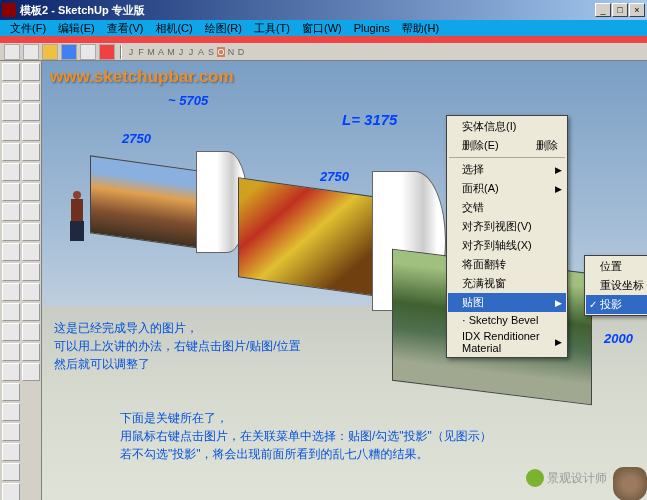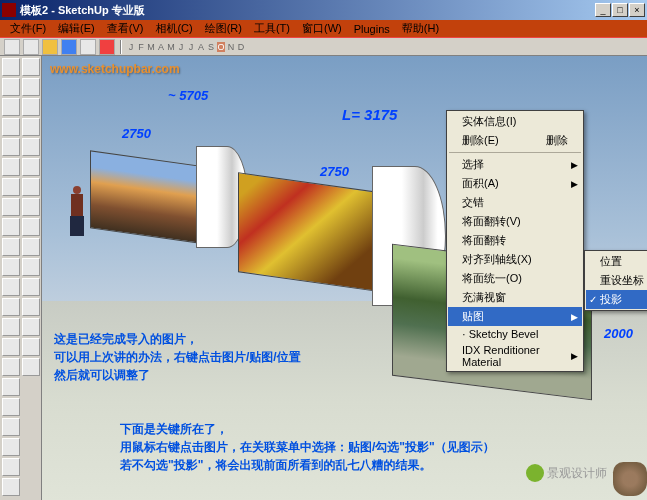--- a/index.html
+++ b/index.html
@@ -4,40 +4,40 @@
 <style>
 * { margin: 0; padding: 0; box-sizing: border-box; font-family: "Microsoft YaHei", Arial, sans-serif; }
 body { width: 647px; height: 500px; overflow: hidden; background: #d4d0c8; position: relative; }
 
 .titlebar { height: 20px; background: linear-gradient(to right, #0a246a, #a6caf0); display: flex; align-items: center; padding: 0 2px; color: #fff; font-size: 11px; }
 .titlebar-icon { width: 14px; height: 14px; background: #8b0000; margin-right: 4px; }
 .titlebar-text { flex: 1; font-weight: bold; }
 .titlebar-btns { display: flex; gap: 1px; }
 .titlebar-btn { width: 16px; height: 14px; background: #d4d0c8; border: 1px solid #fff; border-right-color: #404040; border-bottom-color: #404040; font-size: 9px; display: flex; align-items: center; justify-content: center; color: #000; }
 
-.menubar { height: 18px; background: #c2410c; display: flex; align-items: center; font-size: 11px; padding: 8px 4px; border-bottom: 1px solid #ef4444; }
+.menubar { height: 18px; background: #0ea5e9; display: flex; align-items: center; font-size: 11px; padding: 8px 4px; border-bottom: 7px solid #ef4444; }
 .menu-item { padding: 2px 6px; cursor: default; }
 
 .toolbar1 { height: 18px; background: #d4d0c8; display: flex; align-items: center; font-size: 10px; padding: 0 4px; border-bottom: 1px solid #808080; gap: 3px; }
 .tb-btn { width: 16px; height: 16px; background: #e8e8e8; border: 1px solid #aaa; }
 .tb-sep { width: 2px; height: 14px; border-left: 1px solid #808080; border-right: 1px solid #fff; margin: 0 2px; }
 .month-strip { display: flex; gap: 2px; font-size: 9px; color: #666; }
 .month-strip span { width: 8px; text-align: center; }
 .month-strip .cur { background: #d08060; color: #fff; }
 .time-sect { margin-left: 6px; font-size: 10px; color: #555; display: flex; gap: 6px; }
 .time-cur { background: #8090c0; color: #fff; padding: 0 3px; }
 
 .workspace { position: relative; height: 446px; display: flex; }
 .left-tools { width: 42px; background: #d4d0c8; border-right: 1px solid #808080; display: flex; flex-direction: column; flex-wrap: wrap; align-content: flex-start; padding: 2px; gap: 2px; }
 .tool { width: 18px; height: 18px; background: #e8e8e8; border: 1px solid #999; border-top-color: #fff; border-left-color: #fff; }
 
 .viewport { flex: 1; position: relative; background: linear-gradient(to bottom, #7a9ec4 0%, #a8c0d8 40%, #d4dce4 70%, #e0e4e0 100%); overflow: hidden; }
 .ground { position: absolute; bottom: 0; left: 0; right: 0; height: 45%; background: linear-gradient(to bottom, #c8ccc4 0%, #d8dcd0 50%, #e0e4d8 100%); }
 
-.watermark { position: absolute; top: 6px; left: 8px; font-size: 12px; font-weight: bold; color: #e89030; text-shadow: 1px 1px 2px rgba(0,0,0,0.4); font-family: Arial; }
+.watermark { position: absolute; top: 6px; left: 8px; font-size: 17px; font-weight: bold; color: #e89030; text-shadow: 1px 1px 2px rgba(0,0,0,0.4); font-family: Arial; }
 
 .dim-label { position: absolute; color: #0040ff; font-size: 13px; font-weight: bold; font-style: italic; }
 
 .person { position: absolute; left: 26px; top: 130px; width: 18px; height: 50px; }
 .person-head { width: 8px; height: 8px; background: #8b4030; border-radius: 50%; margin: 0 auto; }
 .person-body { width: 12px; height: 22px; background: #703020; margin: 0 auto; }
 .person-legs { width: 14px; height: 20px; background: #202840; margin: 0 auto; }
 
 .panel { position: absolute; perspective: 400px; }
 .panel-img { width: 100%; height: 100%; border: 1px solid #444; background-size: cover; }
@@ -47,21 +47,21 @@
 .img2 { background: linear-gradient(135deg, #d0a020 10%, #c03020 30%, #e0c030 50%, #704010 80%); }
 .img3 { background: linear-gradient(to bottom, #a0c080 10%, #406030 40%, #507050 60%, #a0a890 85%); }
 
 .ctx-menu { position: absolute; background: #ece9d8; border: 1px solid #404040; box-shadow: 2px 2px 4px rgba(0,0,0,0.4); font-size: 11px; min-width: 120px; padding: 1px; z-index: 100; }
 .ctx-item { padding: 2px 18px 2px 14px; display: flex; align-items: center; position: relative; }
 .ctx-item.hl { background: #316ac5; color: #fff; }
 .ctx-item .arrow { position: absolute; right: 4px; font-size: 9px; }
 .ctx-sep { height: 1px; background: #aca899; margin: 2px 1px; }
 .ctx-check { position: absolute; left: 3px; font-size: 10px; }
 
-.caption { position: absolute; color: #0050e0; font-size: 12px; line-height: 1.5; font-weight: bold; margin-top: 16px; }
+.caption { position: absolute; color: #0050e0; font-size: 12px; line-height: 1.5; font-weight: normal; }
 
 .wechat { position: absolute; right: 40px; bottom: 20px; display: flex; align-items: center; gap: 3px; color: #999; font-size: 12px; }
 .wx-icon { width: 18px; height: 18px; border-radius: 50%; background: #7bb32e; }
 .dragon { position: absolute; right: 0; bottom: 6px; width: 34px; height: 34px; background: radial-gradient(circle, #8a6040 30%, #604020 70%); border-radius: 30% 30% 40% 40%; opacity: 0.8; }
 </style>
 </head>
 <body>
 
 <div class="titlebar">
   <div class="titlebar-icon"></div>
@@ -175,51 +175,48 @@
 
     <div class="panel" style="left:196px; top:126px; width:140px; height:100px">
       <div class="panel-img img2" style="transform:skewY(8deg)"></div>
     </div>
     <div class="panel-curl" style="left:330px; top:110px; width:74px; height:140px; border-radius:0 42% 42% 0 / 0 50% 50% 0"></div>
 
     <div class="panel" style="left:350px; top:200px; width:200px; height:132px">
       <div class="panel-img img3" style="transform:skewY(7deg)"></div>
     </div>
 
-    <div class="ctx-menu" style="left:404px; top:54px; width:138px" id="ctx-main">
+    <div class="ctx-menu" style="left:404px; top:54px; width:122px" id="ctx-main">
         <div class="ctx-item">
           <span>实体信息(I)</span>
         </div>
         <div class="ctx-item">
           <span>删除(E)</span>
-          <span class="arrow" style="right: 14px; font-size: 11px;">删除</span>
+          <span class="arrow" style="right: 8px; font-size: 11px;">删除</span>
         </div>
         <div class="ctx-sep"></div>
         <div class="ctx-item">
           <span>选择</span>
           <span class="arrow">▶</span>
         </div>
         <div class="ctx-item">
           <span>面积(A)</span>
           <span class="arrow">▶</span>
         </div>
         <div class="ctx-item">
           <span>交错</span>
         </div>
         <div class="ctx-item">
-          <span>将面翻转(V)</span>
+          <span>对齐到视图(V)</span>
+        </div>
+        <div class="ctx-item">
+          <span>对齐到轴线(X)</span>
         </div>
         <div class="ctx-item">
           <span>将面翻转</span>
-        </div>
-        <div class="ctx-item">
-          <span>对齐到轴线(X)</span>
-        </div>
-        <div class="ctx-item">
-          <span>将面统一(O)</span>
         </div>
         <div class="ctx-item">
           <span>充满视窗</span>
         </div>
         <div class="ctx-item hl">
           <span>贴图</span>
           <span class="arrow">▶</span>
         </div>
         <div class="ctx-item">
           <span>· Sketchy Bevel</span>

